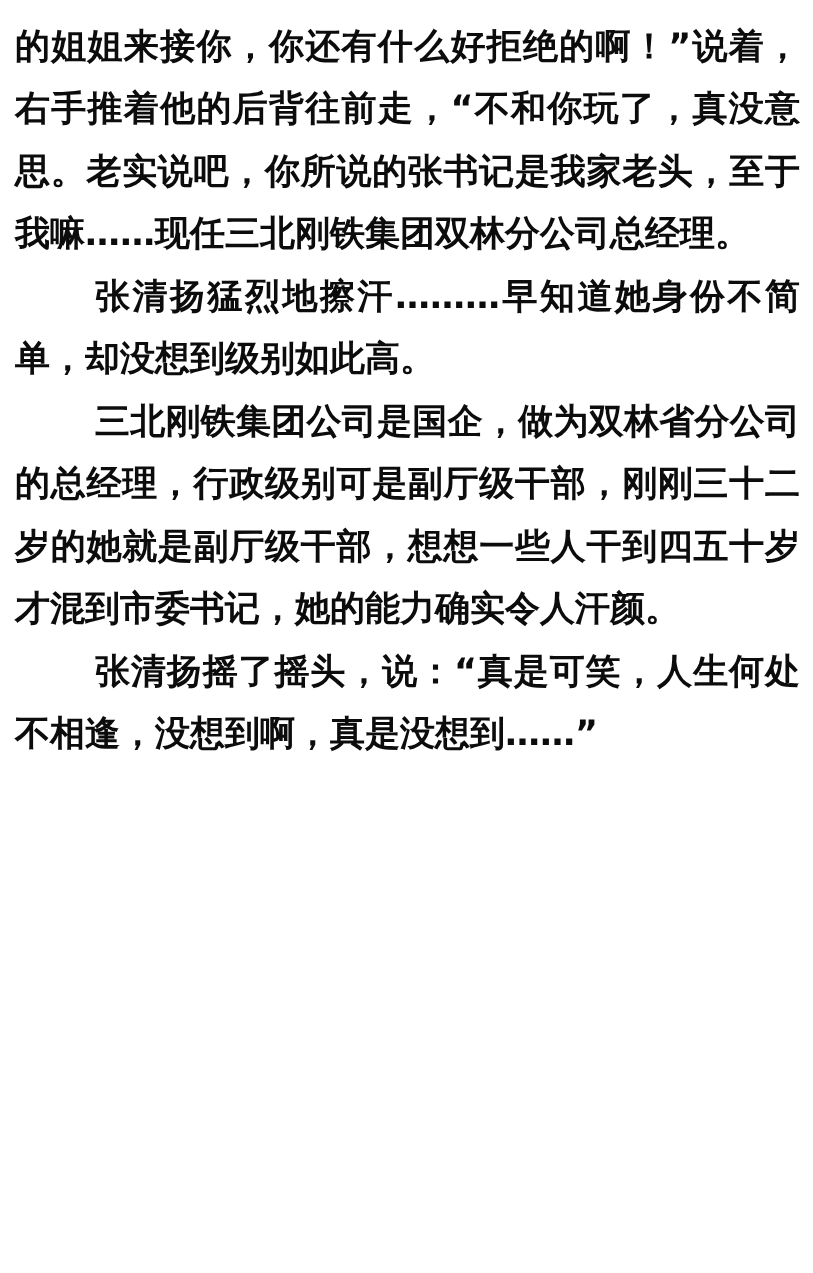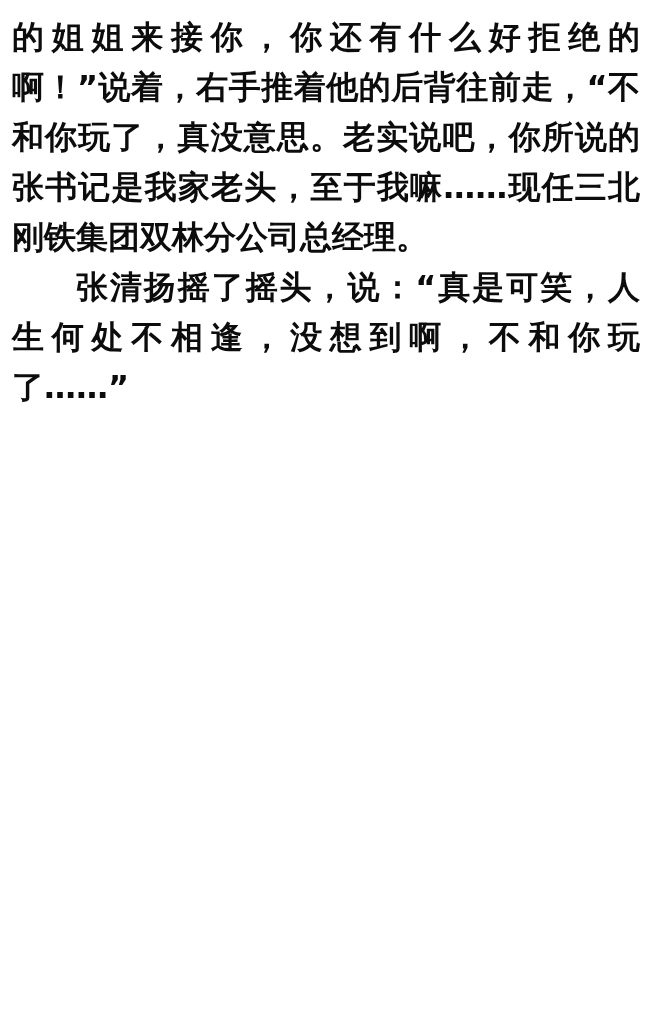--- a/index.html
+++ b/index.html
@@ -18,30 +18,32 @@
     height: 1018px;
     box-sizing: border-box;
     padding: 12px 10px 0 12px;
     background: #ffffff;
   }
   .para {
     margin: 0;
     color: #0c0c0c;
     font-family: "DejaVu Sans", sans-serif;
     font-weight: 700;
-    font-size: 32px;
+    font-size: 28px;
     line-height: 50px;
     letter-spacing: 0px;
     text-align: justify;
     text-justify: inter-character;
     word-break: break-all;
   }
   .indent {
     text-indent: 64px;
   }
 </style>
 </head>
 <body>
 
 <div id="page">
   <p class="para">的姐姐来接你，你还有什么好拒绝的啊！”说着，右手推着他的后背往前走，“不和你玩了，真没意思。老实说吧，你所说的张书记是我家老头，至于我嘛……现任三北刚铁集团双林分公司总经理。</p>
-  <p class="para indent">张清扬摇了摇头，说：“真是可笑，人生何处不相逢，没想到啊，不和你玩了……”</p>
+  <p class="para indent">张清扬猛烈地擦汗………早知道她身份不简单，却没想到级别如此高。</p>
+  <p class="para indent">三北刚铁集团公司是国企，做为双林省分公司的总经理，行政级别可是副厅级干部，刚刚三十二岁的她就是副厅级干部，想想一些人干到四五十岁才混到市委书记，她的能力确实令人汗颜。</p>
+  <p class="para indent">张清扬摇了摇头，说：“真是可笑，人生何处不相逢，没想到啊，真是没想到……”</p>
 </div>
 
 </body></html>

